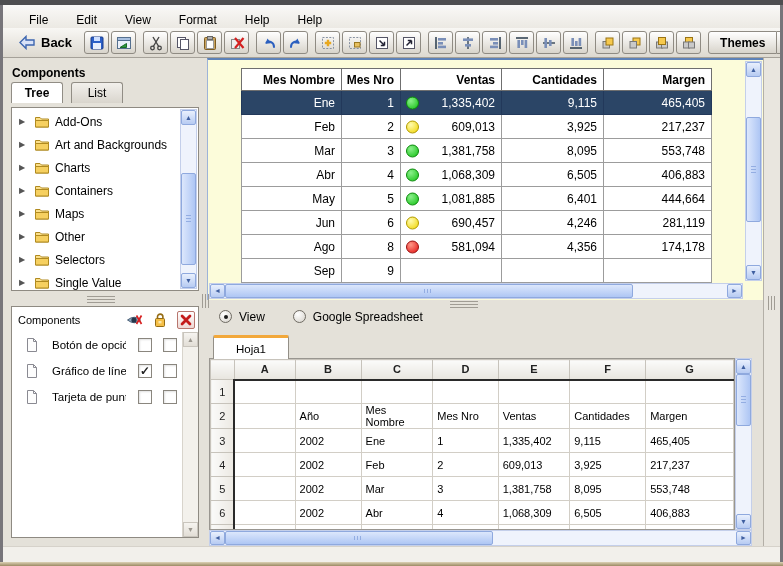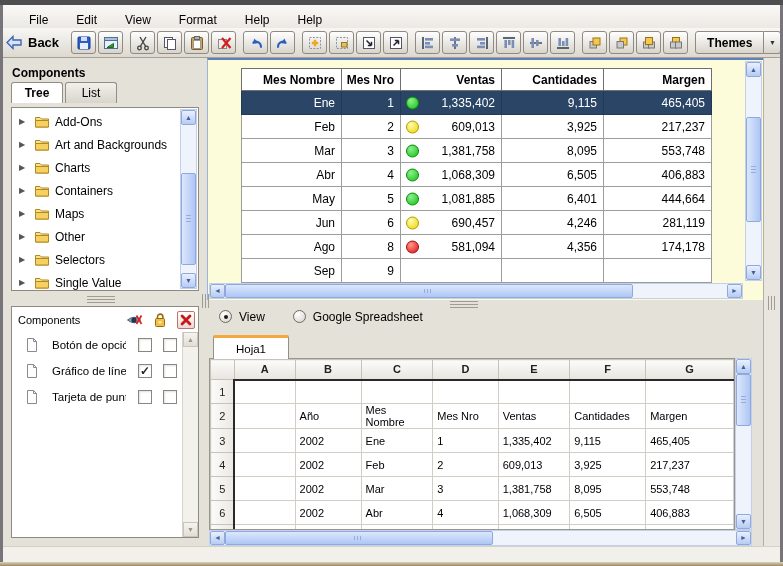--- a/index.html
+++ b/index.html
@@ -15,39 +15,39 @@
   .win-bottom{ position:absolute; left:0; right:0; bottom:0; height:4px;
                background:linear-gradient(#DCD2B6,#9C8A64); }
   
   .menubar { position:absolute; left:3px; right:3px; top:5px; height:31px;
     background:linear-gradient(#FAF9F7,#E7E4DD); border-bottom:1px solid #C2BEB6;
     display:flex; align-items:center; padding-left:12px; }
   .menu-item { padding:3px 14px; font-size:12px; cursor:default; }
   
   .toolbar { position:absolute; left:3px; right:3px; top:28px; height:30px;
     background:linear-gradient(#F8F7F4,#DDD9D0); border-bottom:1px solid #A5A199;
-    display:flex; align-items:center; padding-left:2px; }
+    display:flex; align-items:center; padding-left:15px; }
   .back-btn { display:flex; align-items:center; gap:5px; font-weight:bold; font-size:13px;
     background:none; border:none; margin-right:12px; font-family:inherit; cursor:default; }
   .tb-group { display:flex; gap:2px; margin-right:7px; }
   .tb-btn { width:25px; height:23px; border:1px solid #8F8B83; border-radius:3px;
     background:linear-gradient(#FFFFFF,#D8D4CB); display:flex; align-items:center;
     justify-content:center; padding:0; cursor:default; }
   .tb-ic { display:flex; }
   .dd-wrap { display:flex; margin-right:7px; }
   .dd-btn { height:23px; border:1px solid #8F8B83; border-radius:3px 0 0 3px;
     background:linear-gradient(#FFFFFF,#D8D4CB); font-weight:bold; font-size:12px;
     padding:0 11px; font-family:inherit; cursor:default; }
   .dd-arrow { width:17px; height:23px; border:1px solid #8F8B83; border-left:none;
     border-radius:0 3px 3px 0; background:linear-gradient(#FFFFFF,#D8D4CB);
     font-size:7px; color:#333; padding:0; cursor:default; }
   
   .left-region { position:absolute; left:3px; top:58px; width:204px; bottom:4px; background:#E4E1D9; }
   .components-title { position:absolute; left:9px; top:8px; font-weight:bold; font-size:12px; }
-  .tabs { position:absolute; left:8px; top:24px; display:flex; gap:2px; }
+  .tabs { position:absolute; left:8px; top:24px; display:flex; gap:8px; }
   .tab { width:52px; height:21px; border:1px solid #918D85; border-bottom:none;
     border-radius:3px 3px 0 0; font-size:12px; display:flex; align-items:center;
     justify-content:center; background:linear-gradient(#F2F0EC,#D9D5CD); cursor:default; }
   .tab.active { background:#FFF; font-weight:bold; }
   .tree-box { position:absolute; left:8px; top:49px; width:188px; height:184px;
     background:#FFF; border:1px solid #8E8A82; }
   .tree-items { position:absolute; left:0; top:2px; right:18px; bottom:0; overflow:hidden; }
   .tree-item { height:23px; display:flex; align-items:center; padding-left:7px; gap:5px; font-size:12px; cursor:default; }
   .tri { font-size:8px; color:#555; width:10px; }
   .tree-lbl { white-space:nowrap; }

